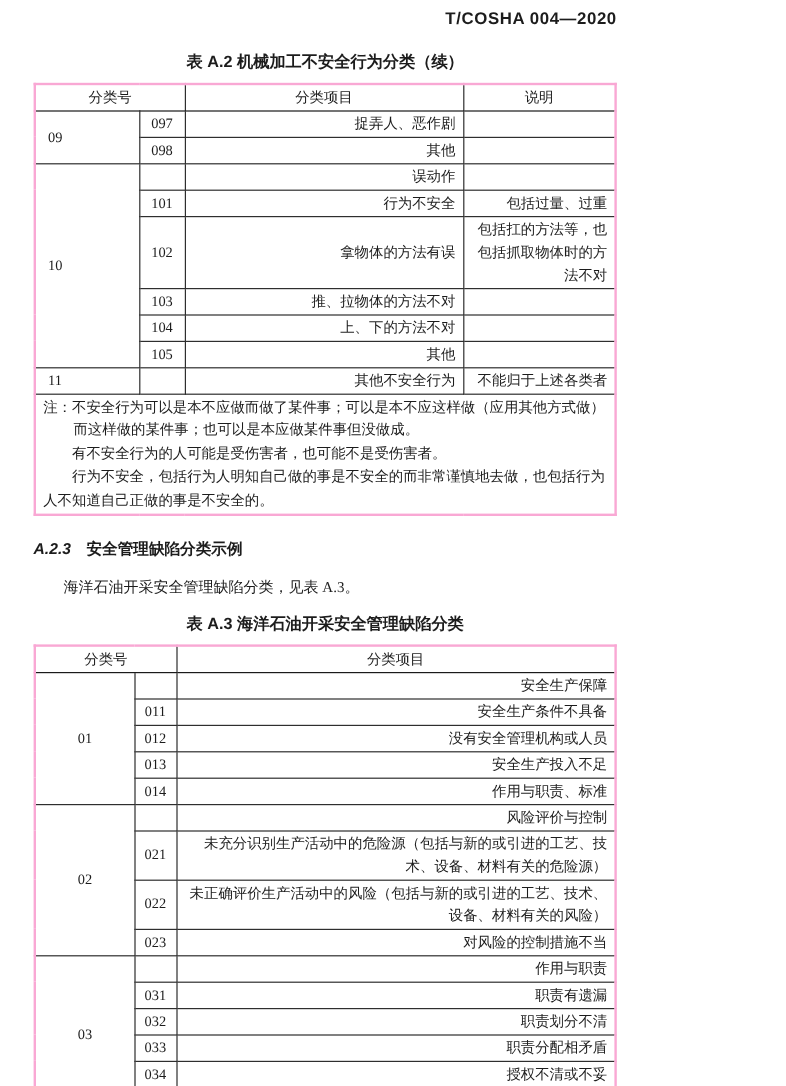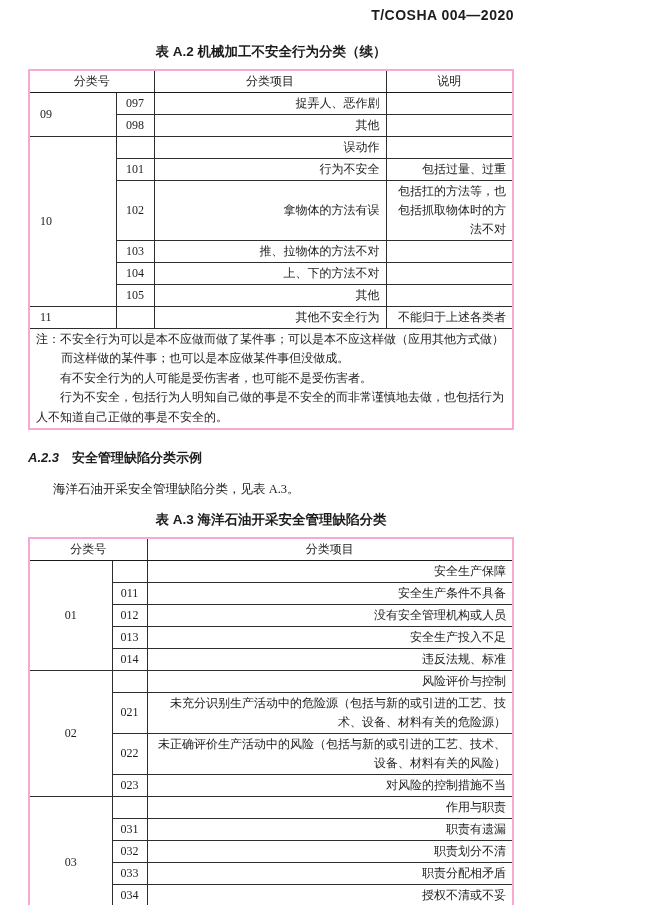--- a/index.html
+++ b/index.html
@@ -203,21 +203,21 @@
         <tr>
           <td class="col-code">012</td>
           <td class="col-item">没有安全管理机构或人员</td>
         </tr>
         <tr>
           <td class="col-code">013</td>
           <td class="col-item">安全生产投入不足</td>
         </tr>
         <tr>
           <td class="col-code">014</td>
-          <td class="col-item">违反法规、标准</td>
+          <td class="col-item">作用与职责、标准</td>
         </tr>
         <tr>
           <td rowspan="4" class="col-group">02</td>
           <td class="col-code"></td>
           <td class="col-item">风险评价与控制</td>
         </tr>
         <tr>
           <td class="col-code">021</td>
           <td class="col-item">未充分识别生产活动中的危险源（包括与新的或引进的工艺、技术、设备、材料有关的危险源）</td>
         </tr>

